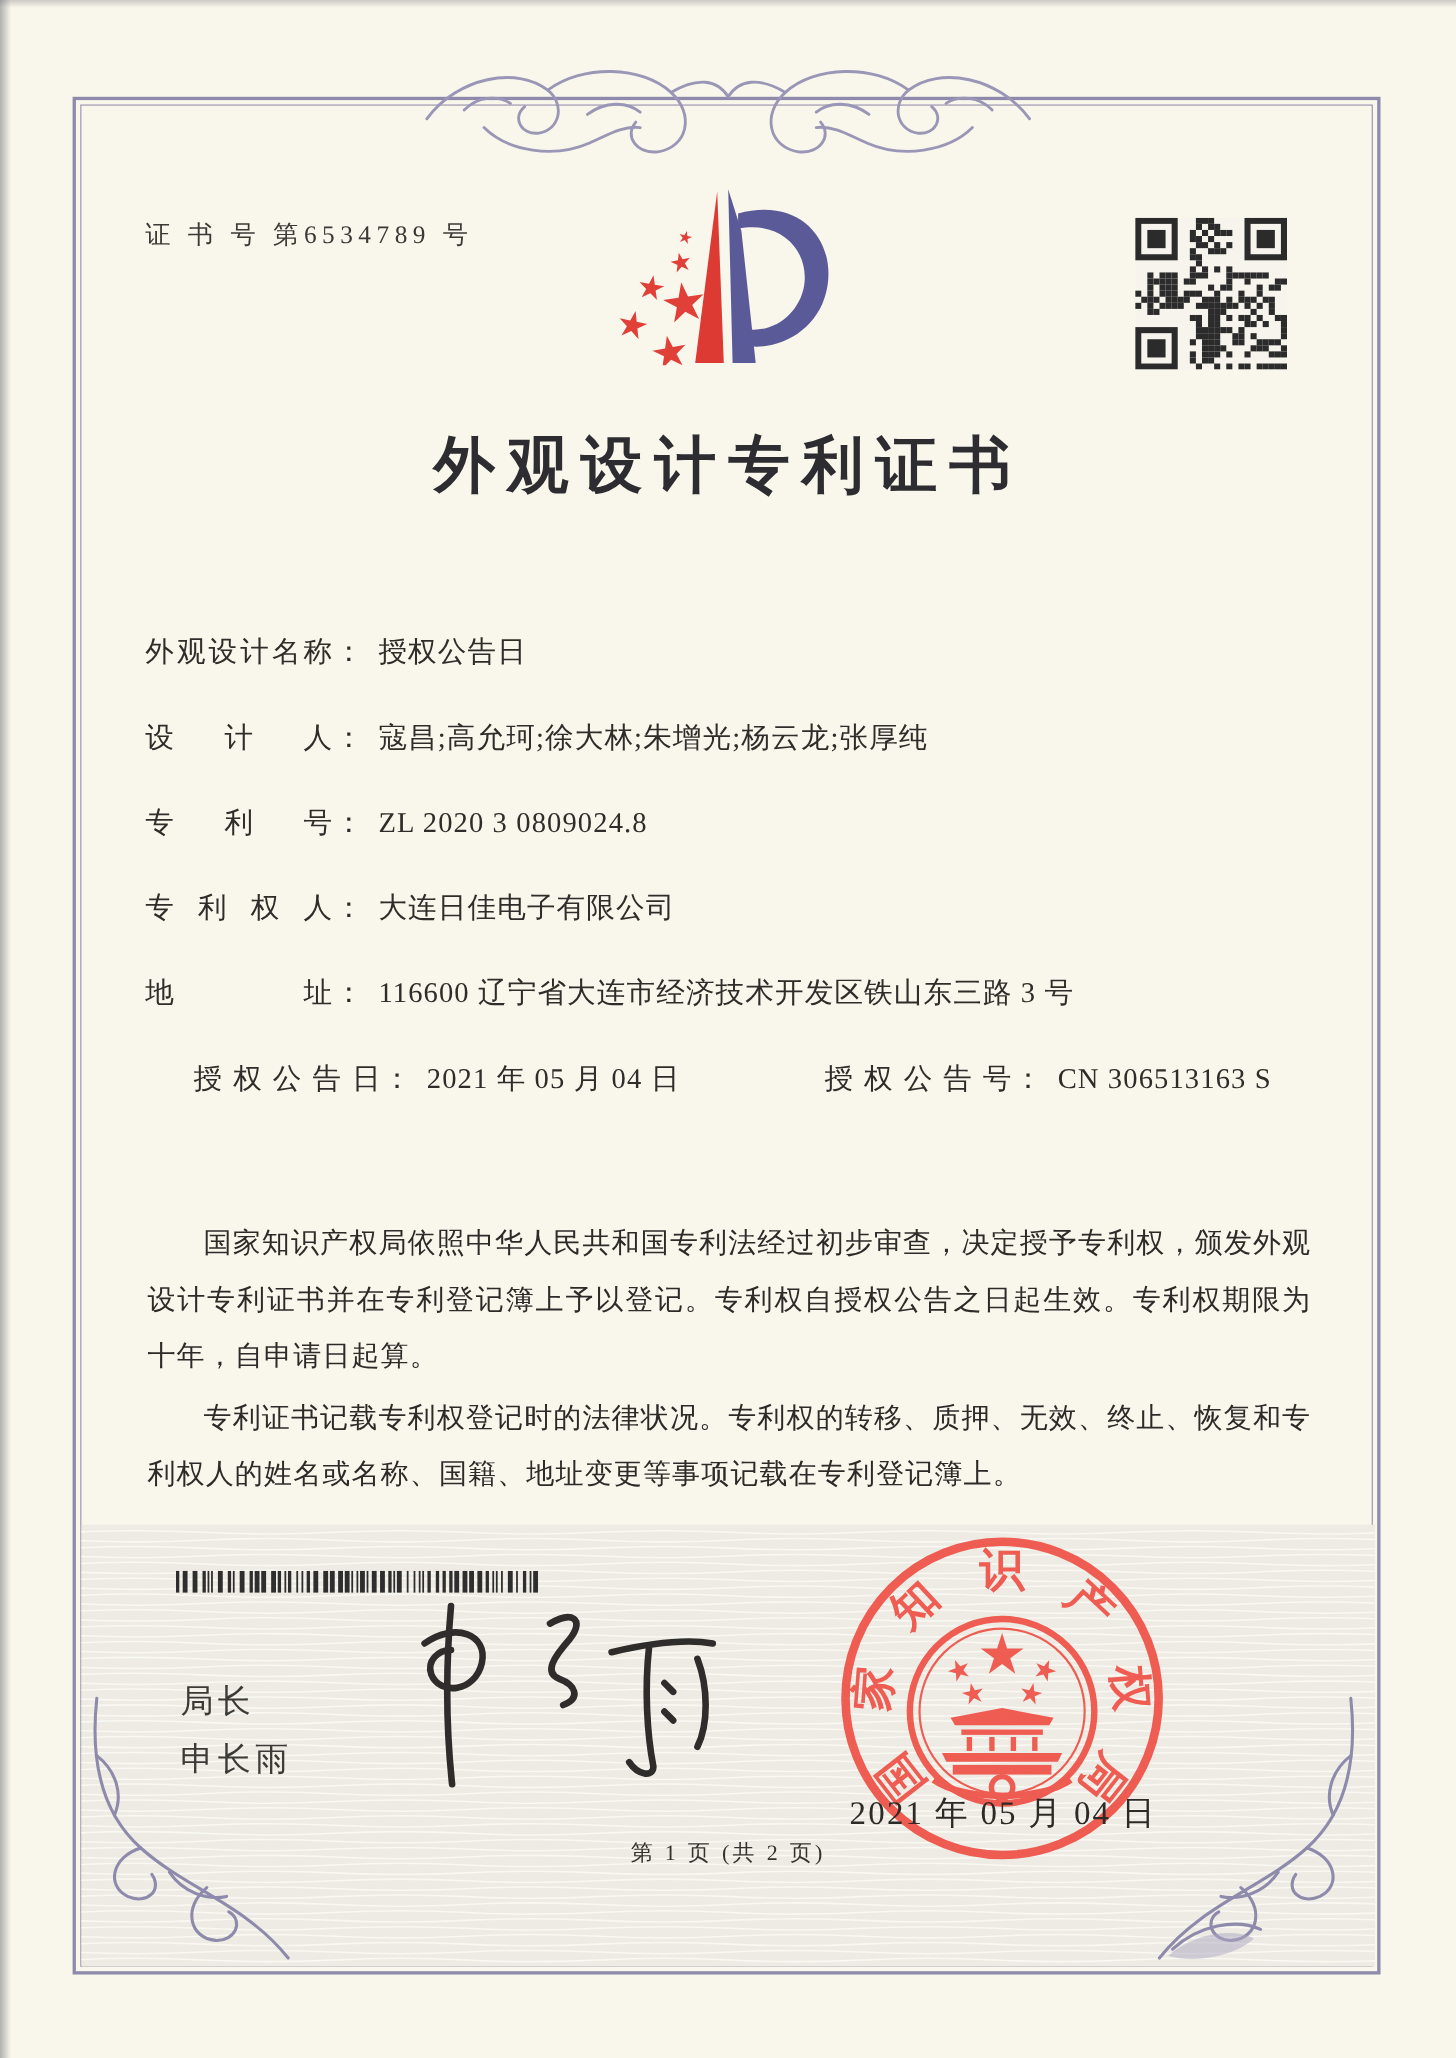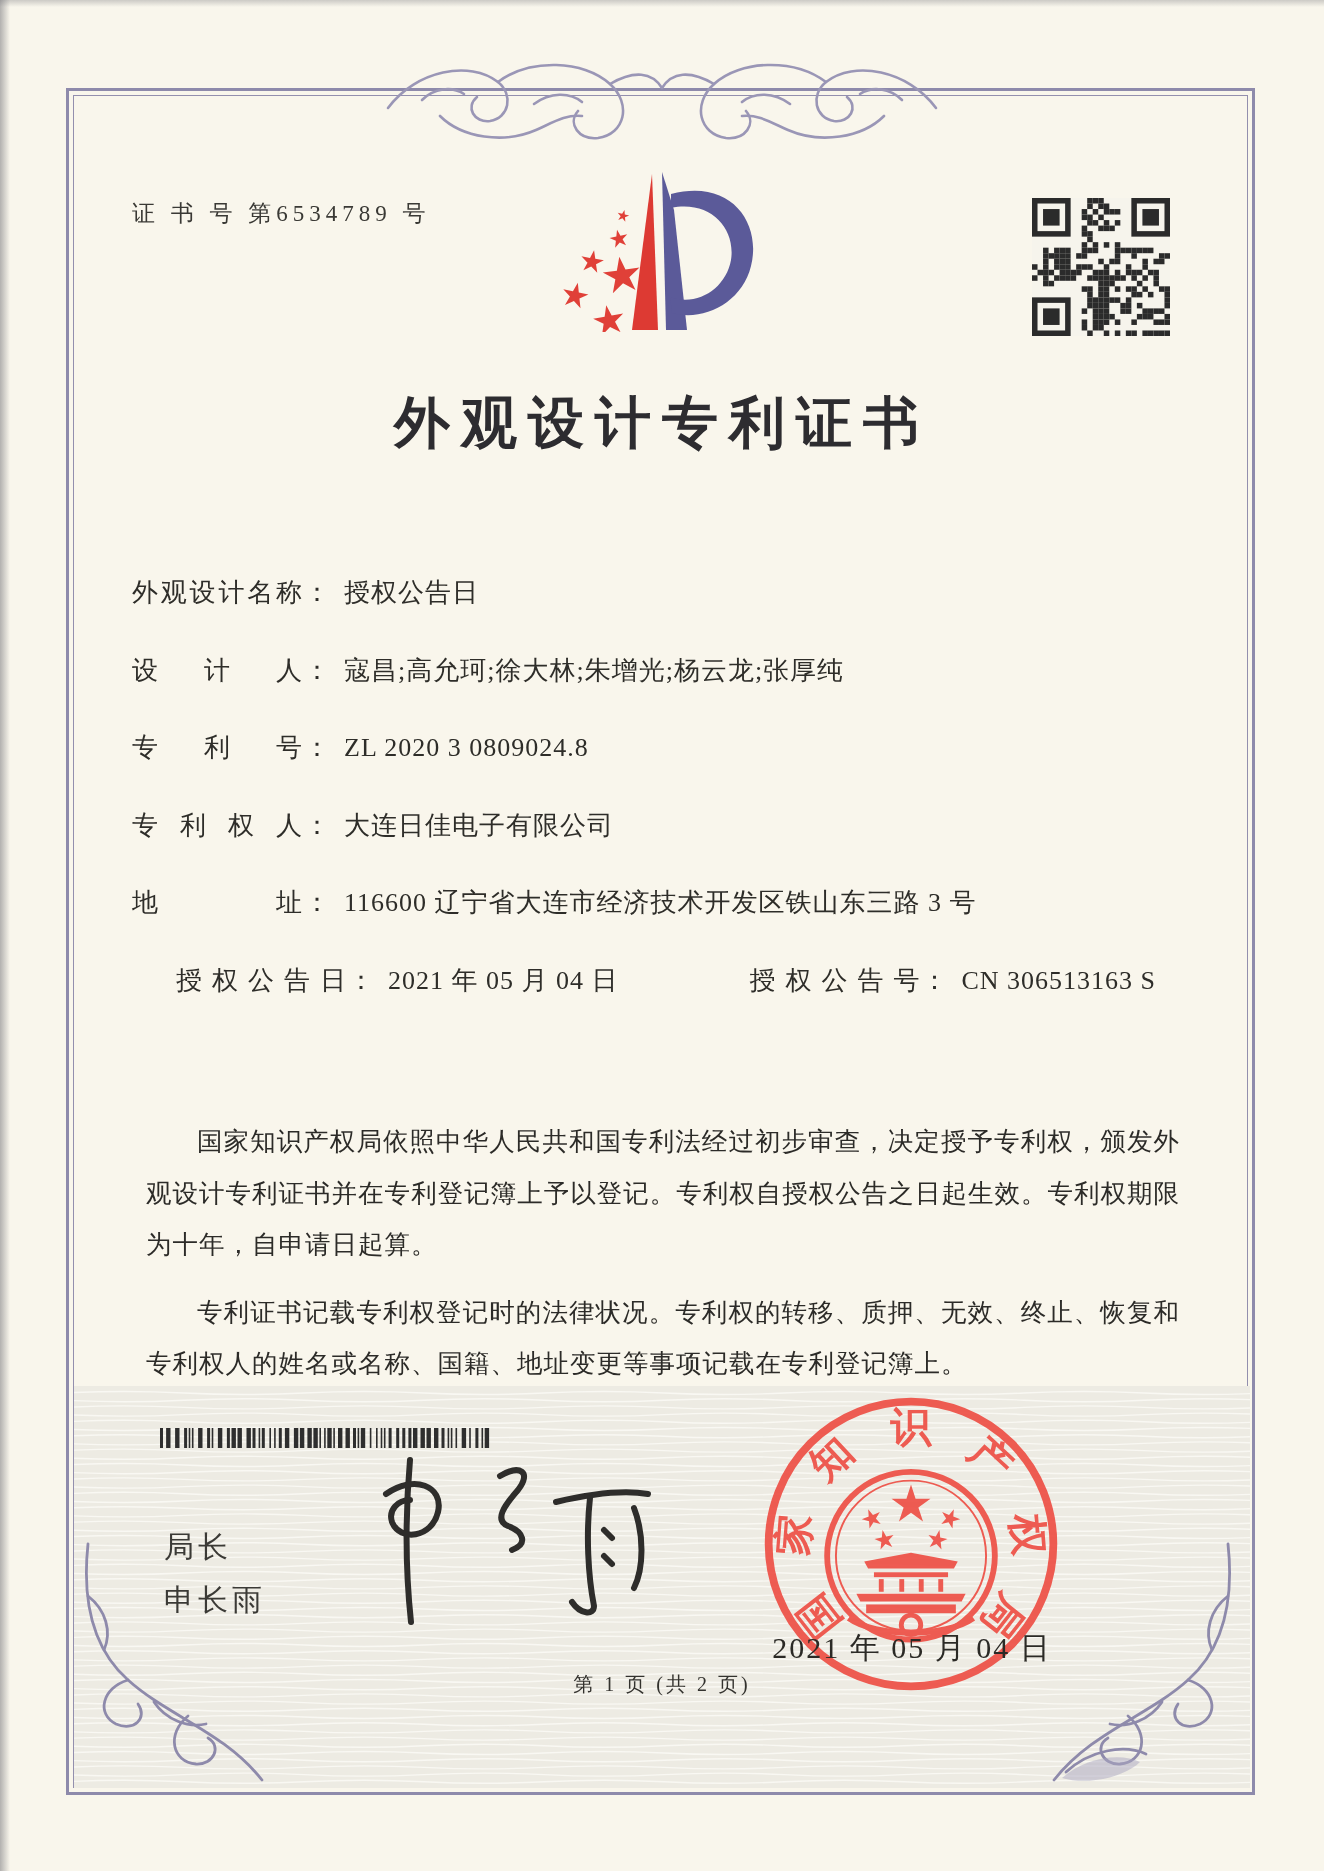--- a/index.html
+++ b/index.html
@@ -23,21 +23,21 @@
     font-size:56px;font-weight:700;letter-spacing:11px;color:#2d2c30;}
   .fields{position:absolute;left:132px;top:575px;width:1070px;}
   .frow{height:77.5px;font-size:26px;color:#2e2d29;white-space:nowrap;}
   .flabel{display:inline-block;width:170px;text-align:justify;text-align-last:justify;vertical-align:top;}
   .fcolon{display:inline-block;margin:0 14px 0 2px;}
   .fvalue{letter-spacing:1px;}
   .fgroup{display:inline-block;margin-left:44px;}
   .fgroup.first{width:523px;}
   .body-text{position:absolute;left:130px;top:1100px;width:1066px;
     font-size:25.5px;line-height:2.02;letter-spacing:1px;text-align:justify;color:#2c2b28;}
-  .body-text p{margin:16px;text-indent:2em;}
+  .body-text p{margin:4px;text-indent:2em;}
   .guilloche{position:absolute;left:74px;top:1386px;}
   .barcode{position:absolute;left:160px;top:1428px;}
   .signer{position:absolute;left:164px;top:1520px;font-family:"Liberation Sans","DejaVu Sans",sans-serif;
     font-size:30px;color:#3b3a36;line-height:1.78;letter-spacing:4px;}
   .signature{position:absolute;left:348px;top:1446px;}
   .seal{position:absolute;left:755px;top:1388px;}
   .seal-date{position:absolute;left:745px;top:1628px;width:334px;text-align:center;
     font-size:30px;letter-spacing:2px;color:#2b2a26;}
   .page-info{position:absolute;left:0;top:1671px;width:100%;text-align:center;
     font-size:20px;letter-spacing:3px;color:#33322e;}

